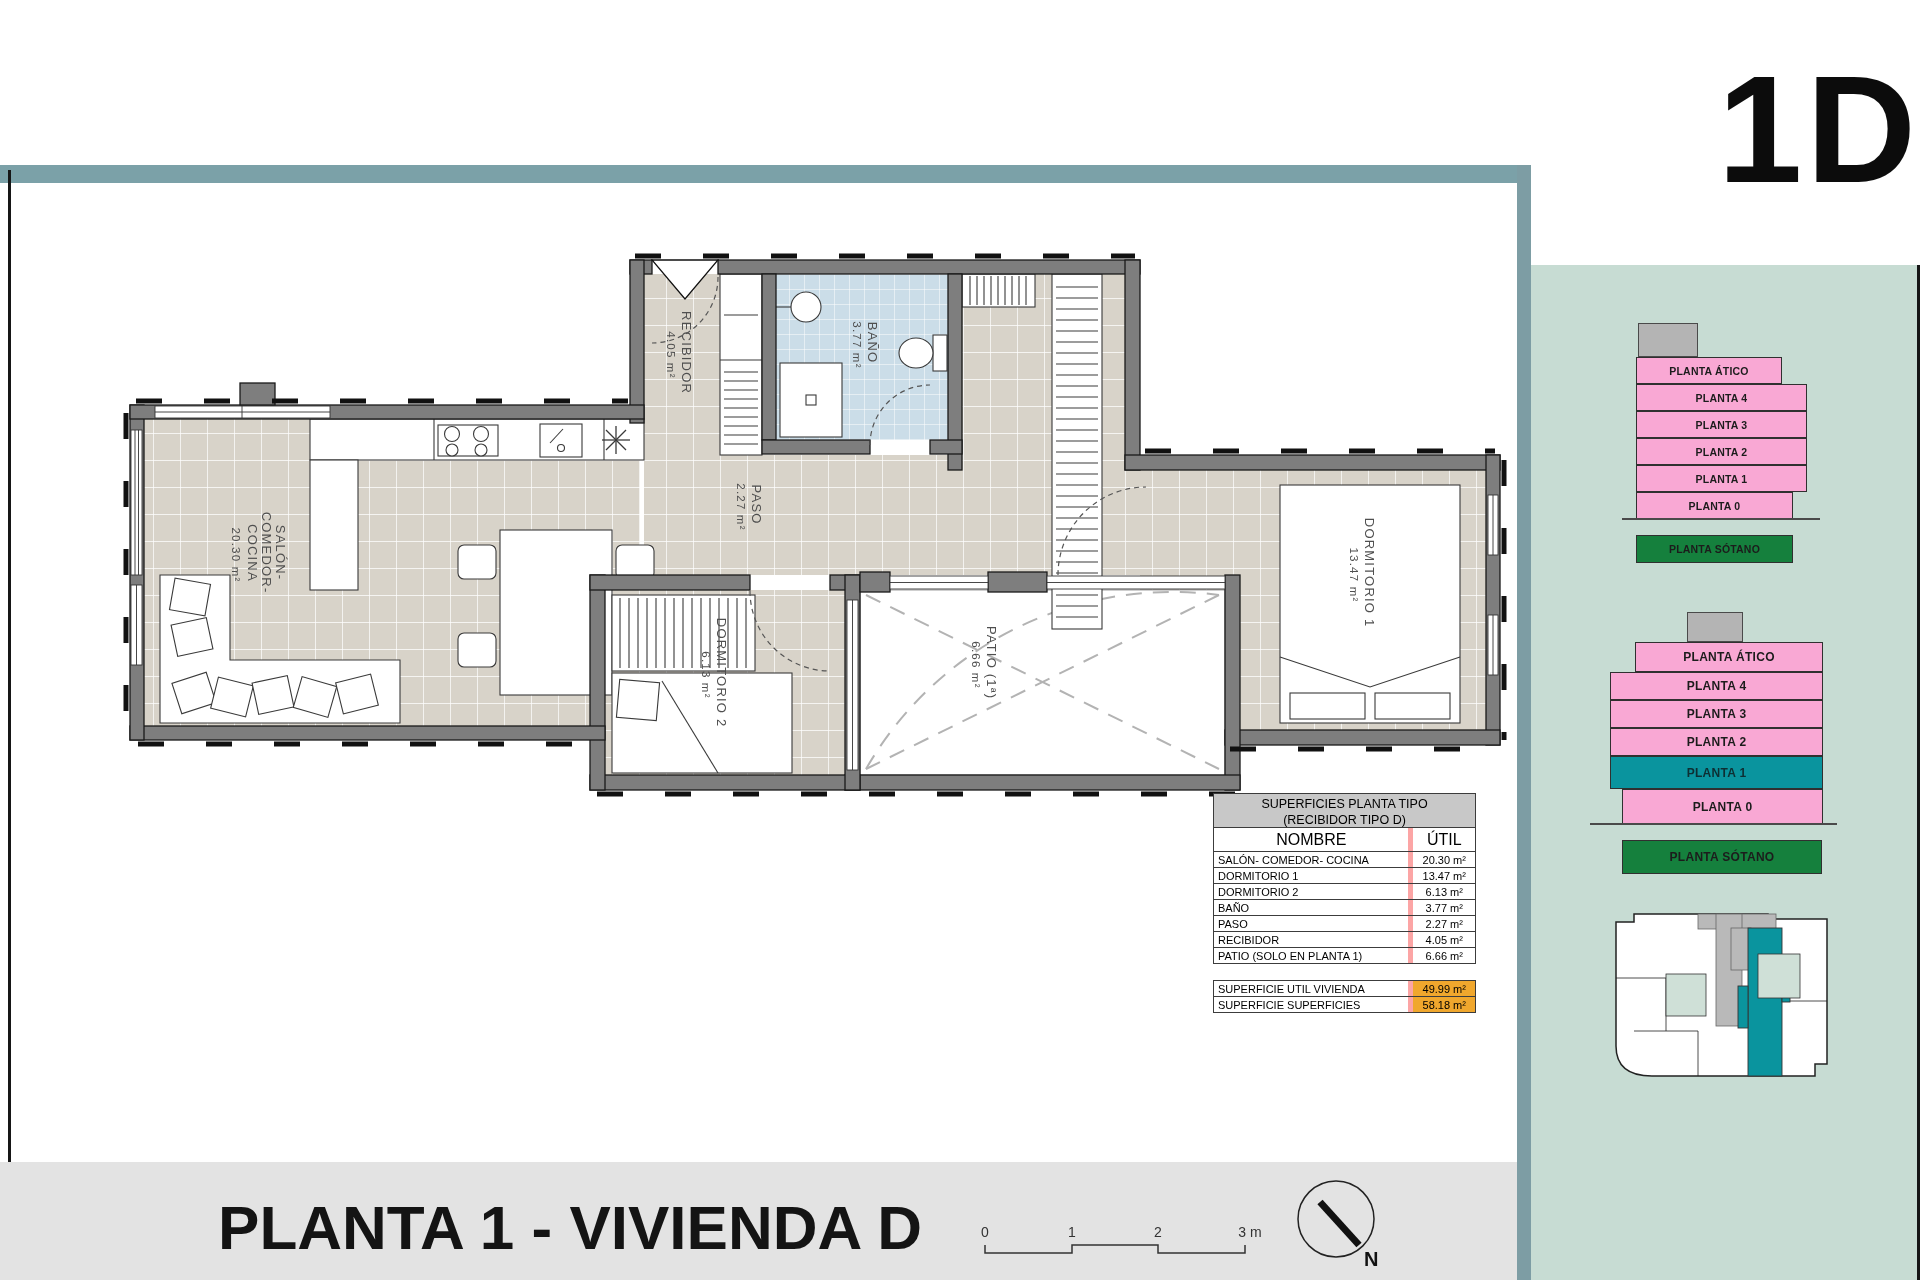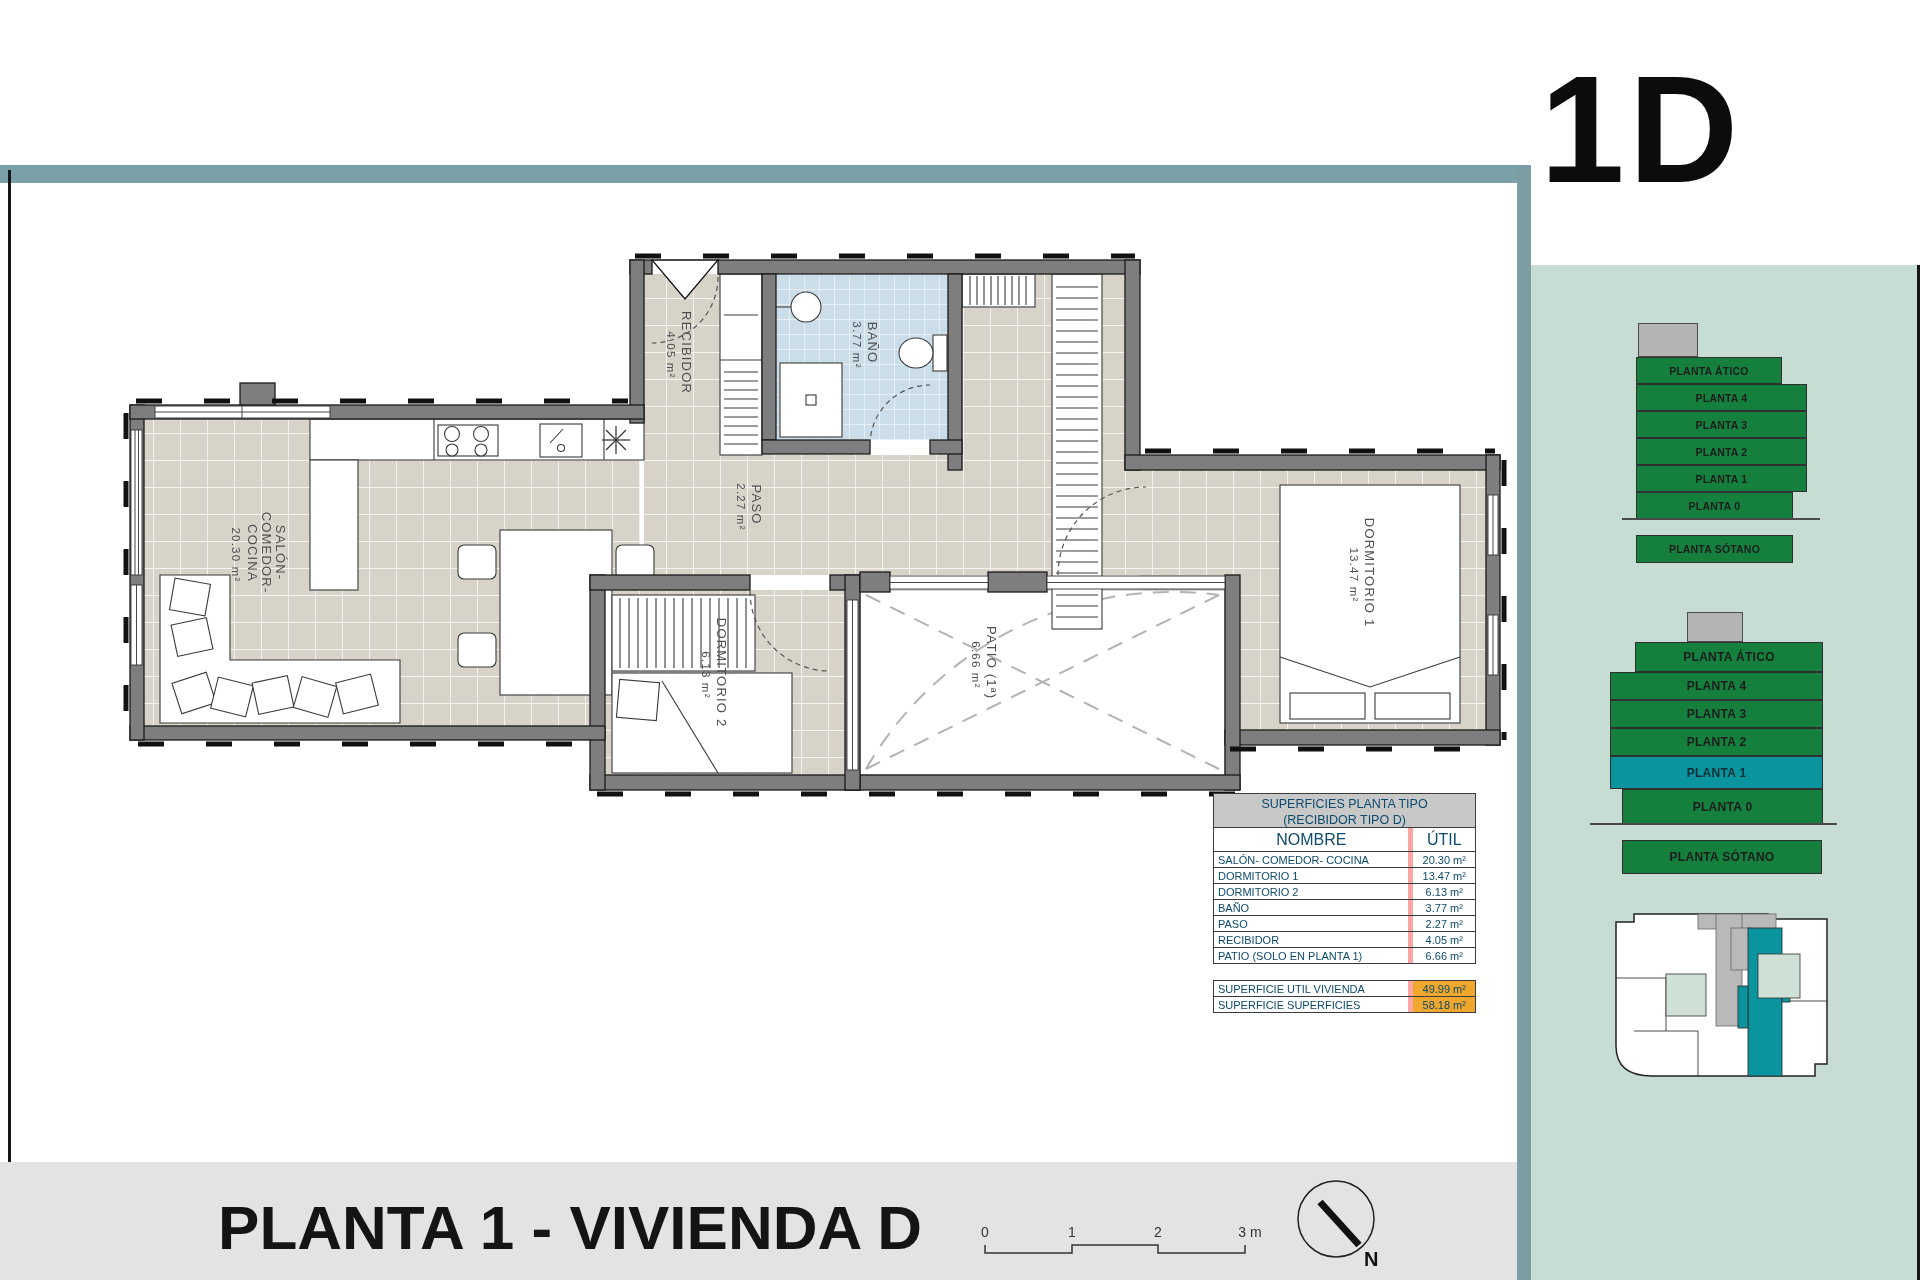--- a/index.html
+++ b/index.html
@@ -8,37 +8,37 @@
   .abs{position:absolute;}
 
   
   .top-band{left:0;top:165px;width:1517px;height:18px;background:#7ba1a8;}
   .left-frame{left:8px;top:170px;width:3px;height:992px;background:#161616;}
 
   
   .side-stripe{left:1517px;top:165px;width:14px;height:1115px;background:#7d9da4;}
   .side-panel{left:1531px;top:265px;width:386px;height:1015px;background:#c7dcd3;}
   .right-frame{left:1917px;top:265px;width:3px;height:1015px;background:#161616;}
-  .unit-code{left:1540px;top:42px;width:380px;text-align:left;
+  .unit-code{left:1540px;top:42px;width:380px;text-align:right;
              font-size:152px;font-weight:800;color:#0c0c0c;letter-spacing:4px;}
 
   
   .stack{position:absolute;}
-  .floor-row{position:absolute;background:#15803d;border:1px solid #303030;
+  .floor-row{position:absolute;background:#f9a8d4;border:1px solid #303030;
              display:flex;align-items:center;justify-content:center;
              font-weight:bold;color:#1c1c1c;box-sizing:border-box;}
   .stack-small .floor-row{font-size:10.5px;letter-spacing:.2px;}
   .stack-big .floor-row{font-size:12px;letter-spacing:.3px;}
   .roof-box{position:absolute;background:#b4b4b4;border:1px solid #4a4a4a;box-sizing:border-box;}
   .floor-grey{background:#15803d;margin-top:16px;}
   .floor-teal{background:#0a949e;color:#0e2f33;}
   .ground-line{position:absolute;height:2px;background:#4a4a4a;}
 
   
-  .stable{left:1213px;top:793px;width:263px;position:absolute;color:#0c4a6e;}
+  .stable{left:1213px;top:793px;width:263px;position:absolute;color:#000000;}
   .stable .title{height:35px;background:#c8c8c8;border:1px solid #3c3c3c;
      box-sizing:border-box;text-align:center;font-size:12.5px;line-height:16px;padding-top:2px;}
   .trow{display:flex;border:1px solid #3c3c3c;border-top:none;box-sizing:border-box;background:#fff;}
   .trow .c1{width:196px;padding:2px 0 1px 4px;font-size:11px;box-sizing:border-box;}
   .trow .c2{width:67px;border-left:5px solid #fca5a5;text-align:center;
             font-size:11px;padding:2px 0 1px 0;box-sizing:border-box;}
   .trow.head .c1,.trow.head .c2{text-align:center;font-size:16px;padding:3px 0 2px 0;}
   .tgap{height:17px;}
   .trow.sum{border-top:1px solid #3c3c3c;margin-top:-1px;}
   .trow .orange{background:#f0a72d;font-weight:normal;}

